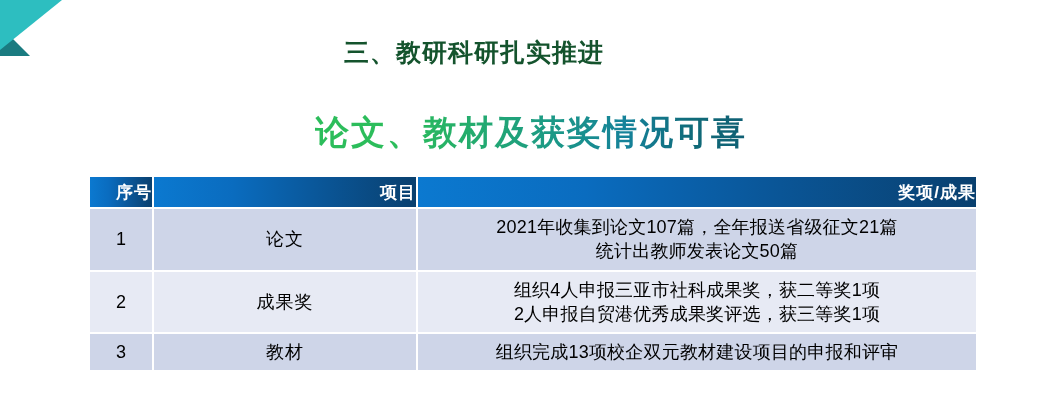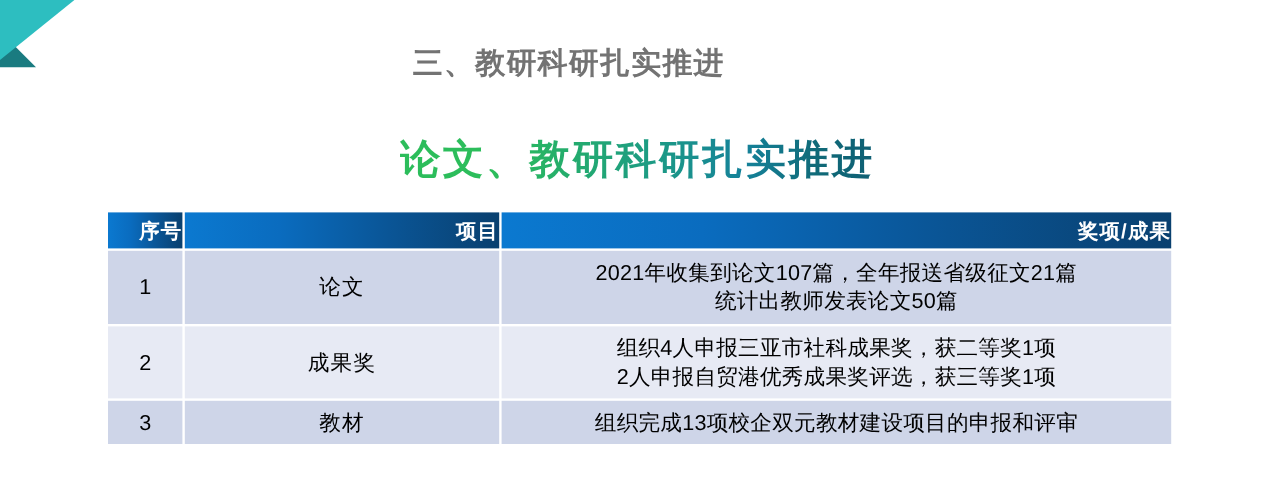--- a/index.html
+++ b/index.html
@@ -28,21 +28,21 @@
   
   #section-title {
     position: absolute;
     left: 0;
     top: 36px;
     width: 948px;
     text-align: center;
     font-size: 25px;
     font-weight: bold;
     letter-spacing: 1px;
-    color: #737373;
+    color: #14532d;
     white-space: nowrap;
   }
 
   
   #headline {
     position: absolute;
     left: 0;
     top: 110px;
     width: 1062px;
     text-align: center;
@@ -112,21 +112,21 @@
 <body>
 
 <svg id="corner-decoration" viewBox="0 0 80 62" width="80" height="62" xmlns="http://www.w3.org/2000/svg">
   <polygon points="0,26 30,56 0,56" fill="#1a7b80"></polygon>
   <polygon points="0,0 62,0 0,50" fill="#2dbec0"></polygon>
 </svg>
 
 <div id="section-title">三、教研科研扎实推进</div>
 
 <div id="headline">
-  <span class="grad">论文、教研科研扎实推进</span>
+  <span class="grad">论文、教材及获奖情况可喜</span>
 </div>
 
 <table id="results-table">
   <colgroup>
     <col class="col-no">
     <col class="col-item">
     <col class="col-res">
   </colgroup>
   <thead>
     <tr>

